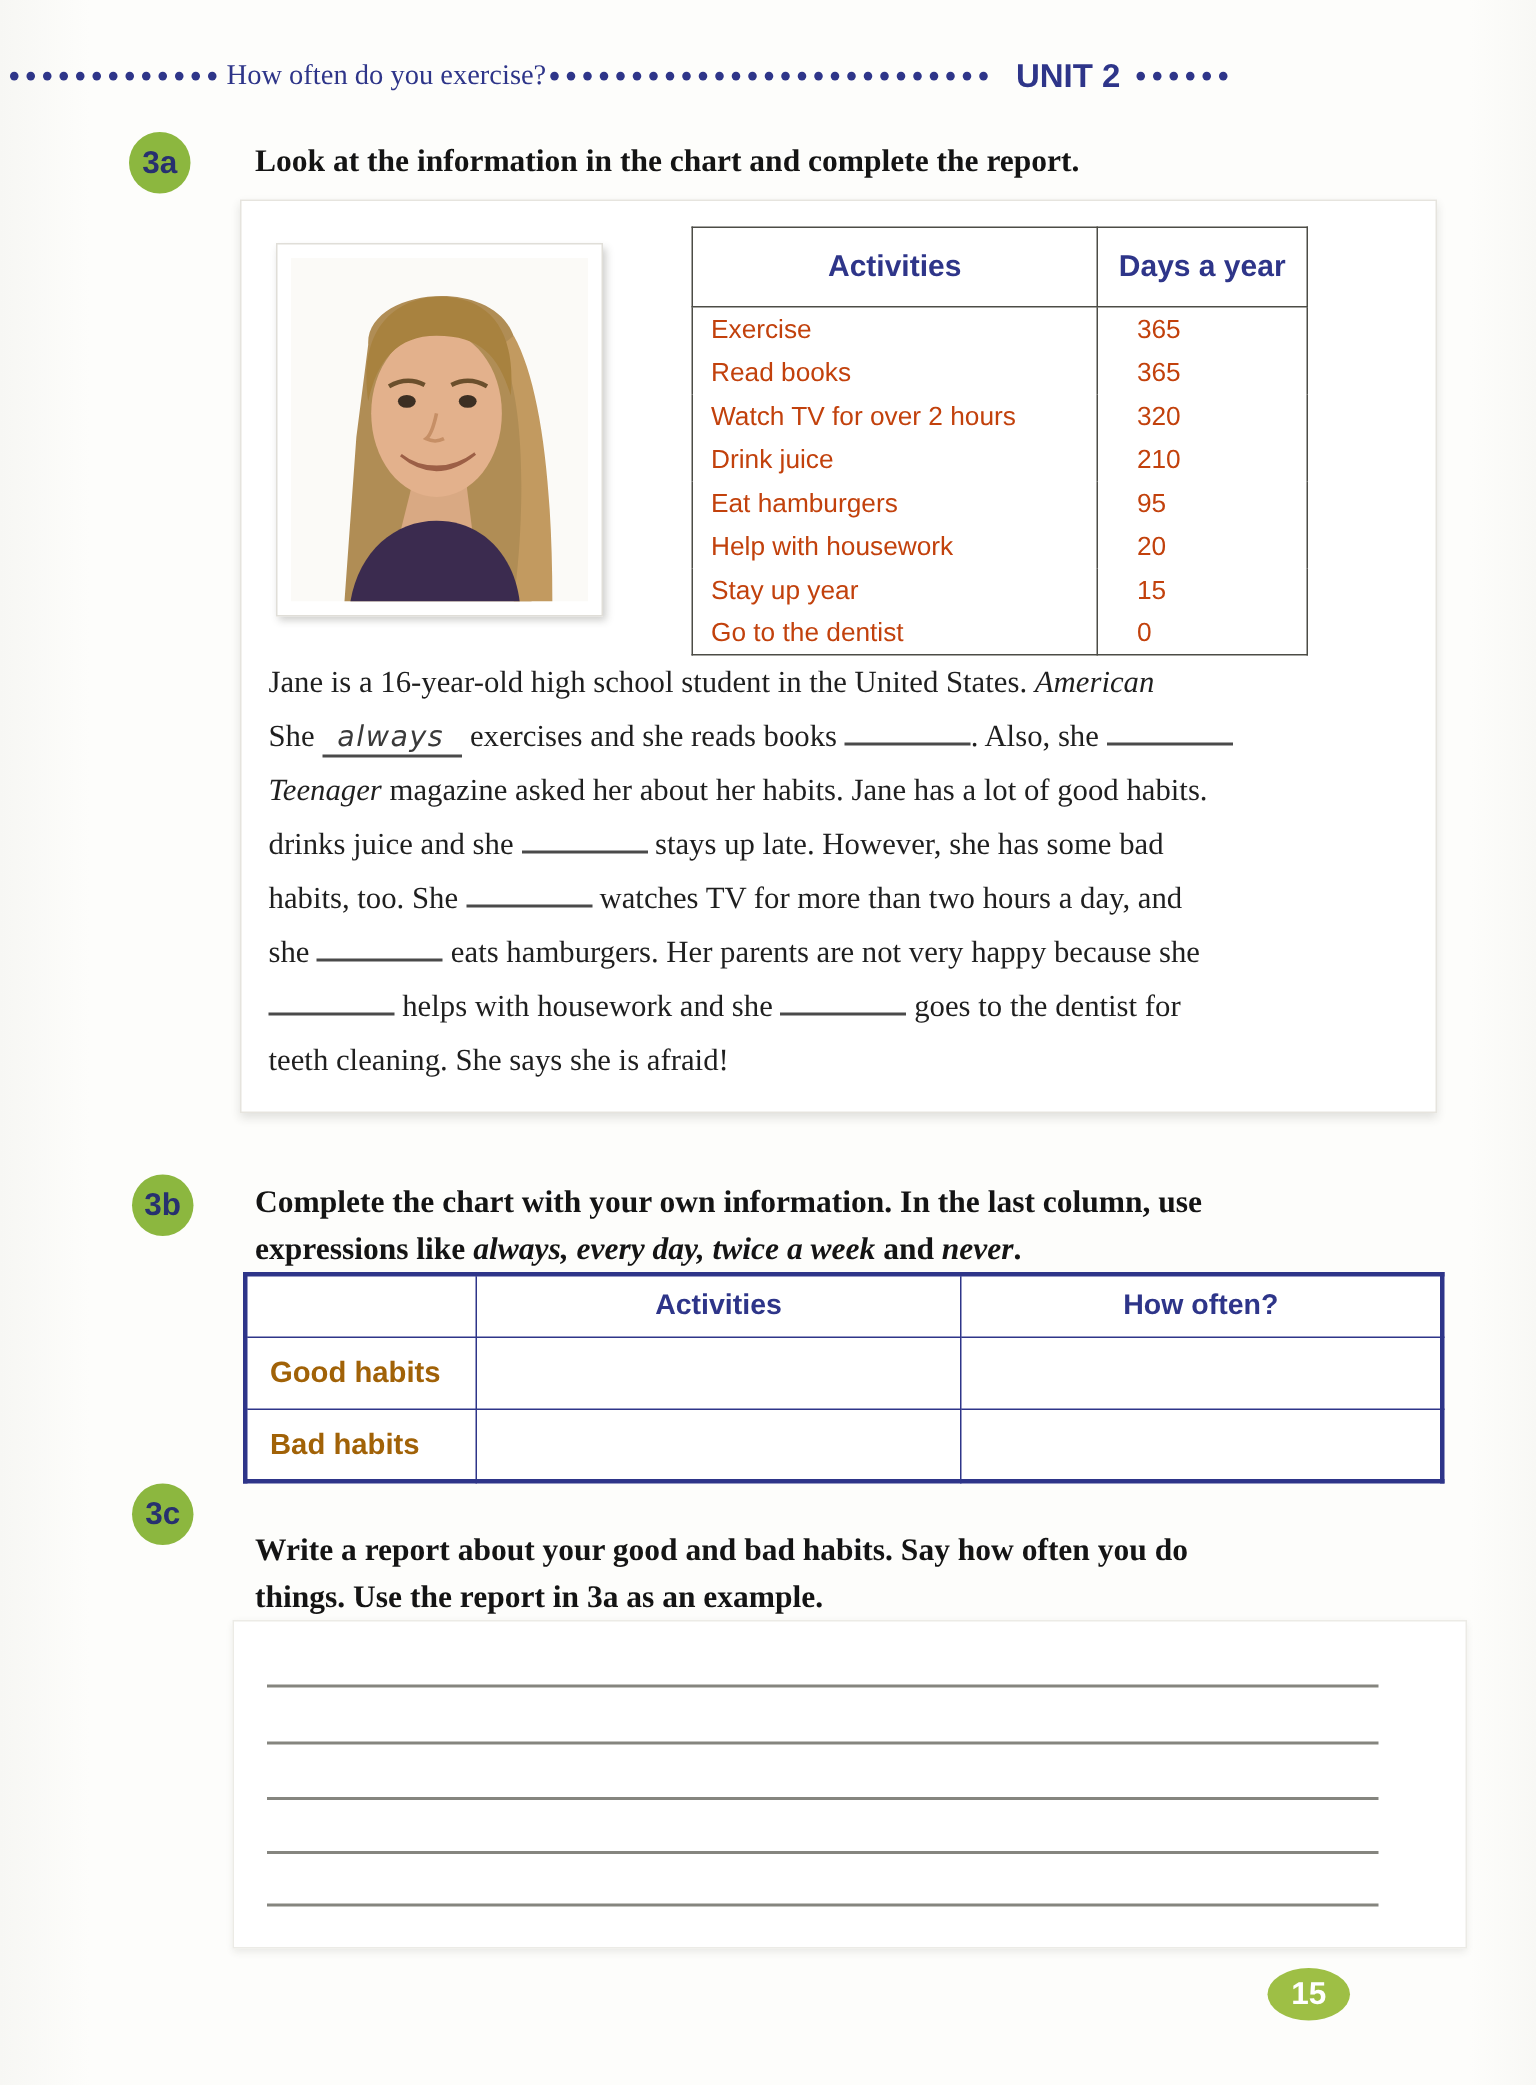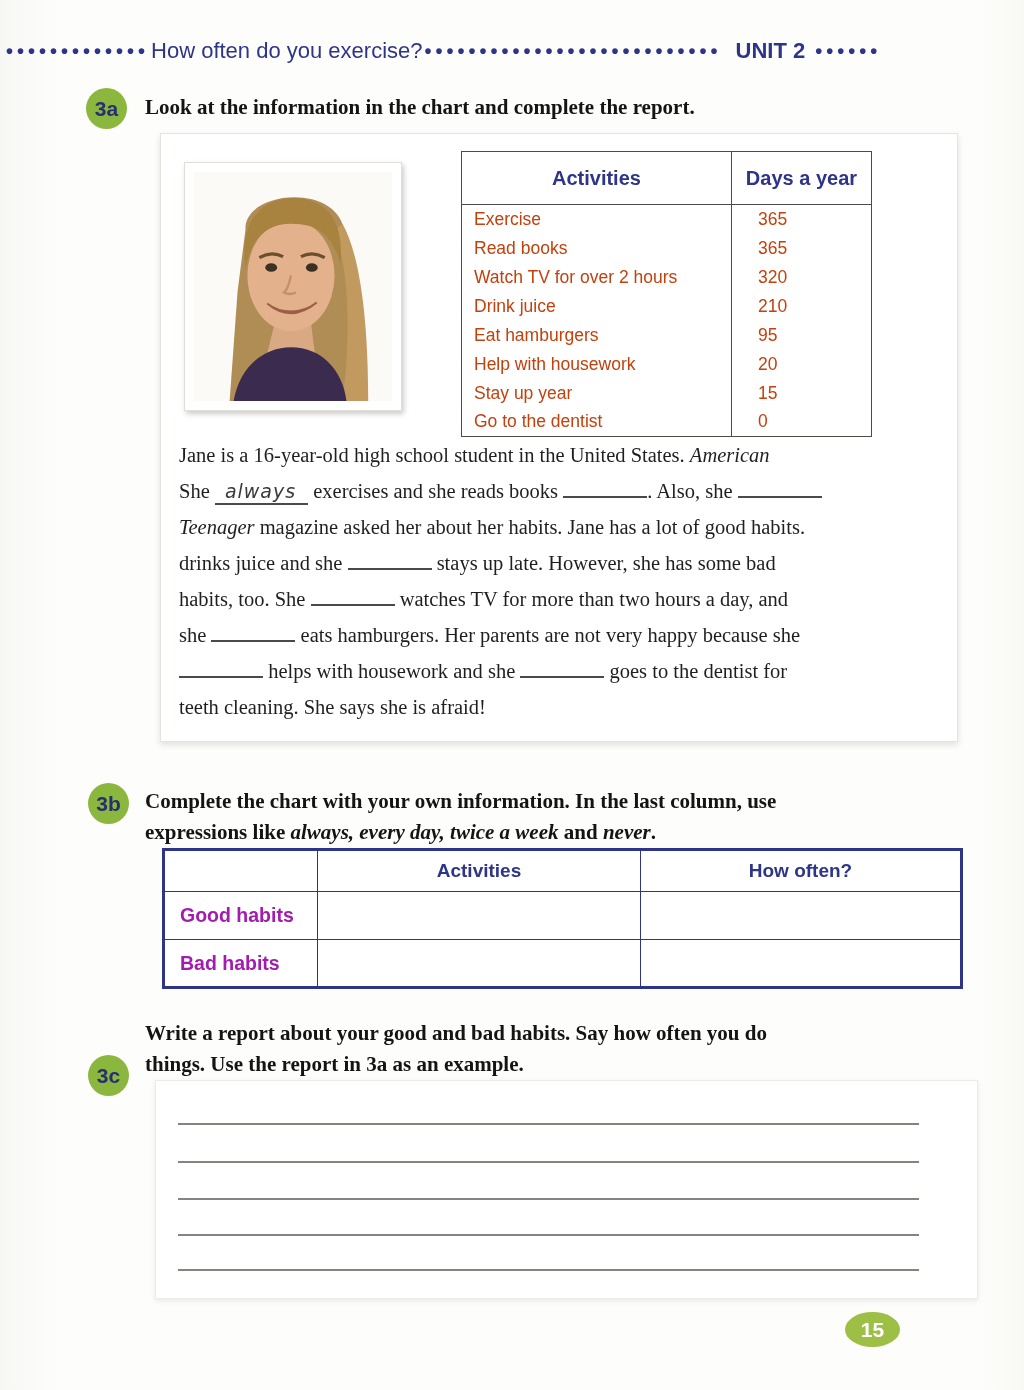--- a/index.html
+++ b/index.html
@@ -16,32 +16,32 @@
     background: linear-gradient(90deg, #f7f7f4 0, #fdfdfb 60px, #fdfdfb 980px, #f8f8f5 1024px);
   }
 
   
   .header-row {
     position: absolute; top: 38px; left: 6px; width: 1000px;
     display: flex; align-items: center; white-space: nowrap;
     color: #2e3589;
   }
   .dots { letter-spacing: 4px; font-size: 20px; font-weight: bold; color: #2e3589; line-height: 1; }
-  .header-title { font-size: 22px; color: #2e3589; padding: 0 2px; }
+  .header-title { font-size: 19px; color: #2e3589; padding: 0 2px; font-family: Liberation Serif, serif; }
   .unit-label { font-size: 22px; font-weight: bold; color: #2e3589; padding: 0 10px 0 14px; }
 
   
   .badge {
     position: absolute; width: 41px; height: 41px; border-radius: 50%;
     background: #8cb73f; color: #27306f; font-weight: bold; 
     font-size: 21px; display: flex; align-items: center; justify-content: center;
     font-family: "Liberation Sans", sans-serif;
   }
   .instruction {
-    position: absolute; left: 145px; width: 810px;
+    position: absolute; left: 170px; width: 810px;
     font-family: "Liberation Serif", serif; font-weight: bold;
     font-size: 21px; line-height: 31px; color: #141414;
   }
   .instruction .seg-i { font-style: italic; }
 
   
   .card-3a {
     position: absolute; left: 160px; top: 133px; width: 798px; height: 609px;
     background: #ffffff; border: 1px solid #e6e4de;
     box-shadow: 0 3px 6px rgba(60,60,50,0.14);
@@ -88,21 +88,21 @@
   
   .chart-3b {
     position: absolute; left: 162px; top: 848px; width: 801px; height: 138px;
     border-collapse: collapse; background: #fff;
     font-family: "Liberation Sans", sans-serif;
   }
   .chart-3b th, .chart-3b td { border: 1.6px solid #2e3589; }
   .chart-3b { border: 3px solid #2e3589; }
   .chart-3b thead th { height: 42px; color: #2e3589; font-size: 19px; font-weight: bold; text-align: center; }
   .chart-3b tbody th {
-    height: 48px; color: #a21caf; font-size: 19.5px; font-weight: bold;
+    height: 48px; color: #a16207; font-size: 19.5px; font-weight: bold;
     text-align: left; padding-left: 15px; width: 154px;
   }
   .chart-3b .col-activities { width: 323px; }
 
   
   .write-box {
     position: absolute; left: 155px; top: 1080px; width: 823px; height: 219px;
     background: #fff; border: 1px solid #ecebe6;
     box-shadow: 0 2px 5px rgba(60,60,50,0.10);
   }
@@ -239,21 +239,21 @@
           <td></td>
         </tr>
         <tr>
           <th>Bad habits</th>
           <td></td>
           <td></td>
         </tr>
       </tbody>
   </table>
 
-  <div class="badge" style="left:88px; top:1055px;">3c</div>
+  <div class="badge" style="left:88px; top:989px;">3c</div>
   <div class="instruction" style="top:1018px;">
       <div class="line"><span>Write a report about your good and bad habits. Say how often you do</span></div>
       <div class="line"><span>things. Use the report in 3a as an example.</span></div>
     </div>
 
   <div class="write-box">
       <div class="rule-line" style="top: 42px;"></div>
       <div class="rule-line" style="top: 80px;"></div>
       <div class="rule-line" style="top: 117px;"></div>
       <div class="rule-line" style="top: 153px;"></div>

